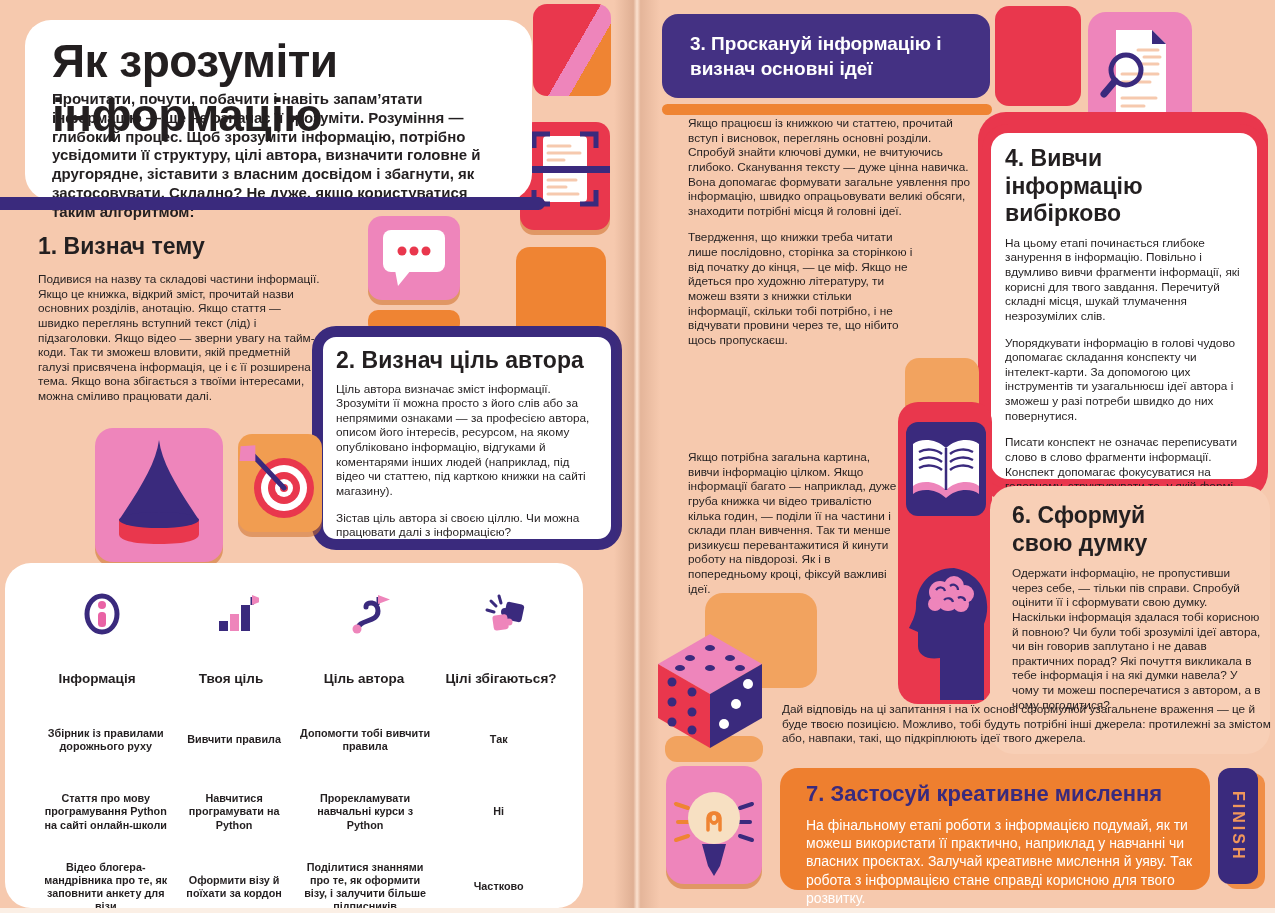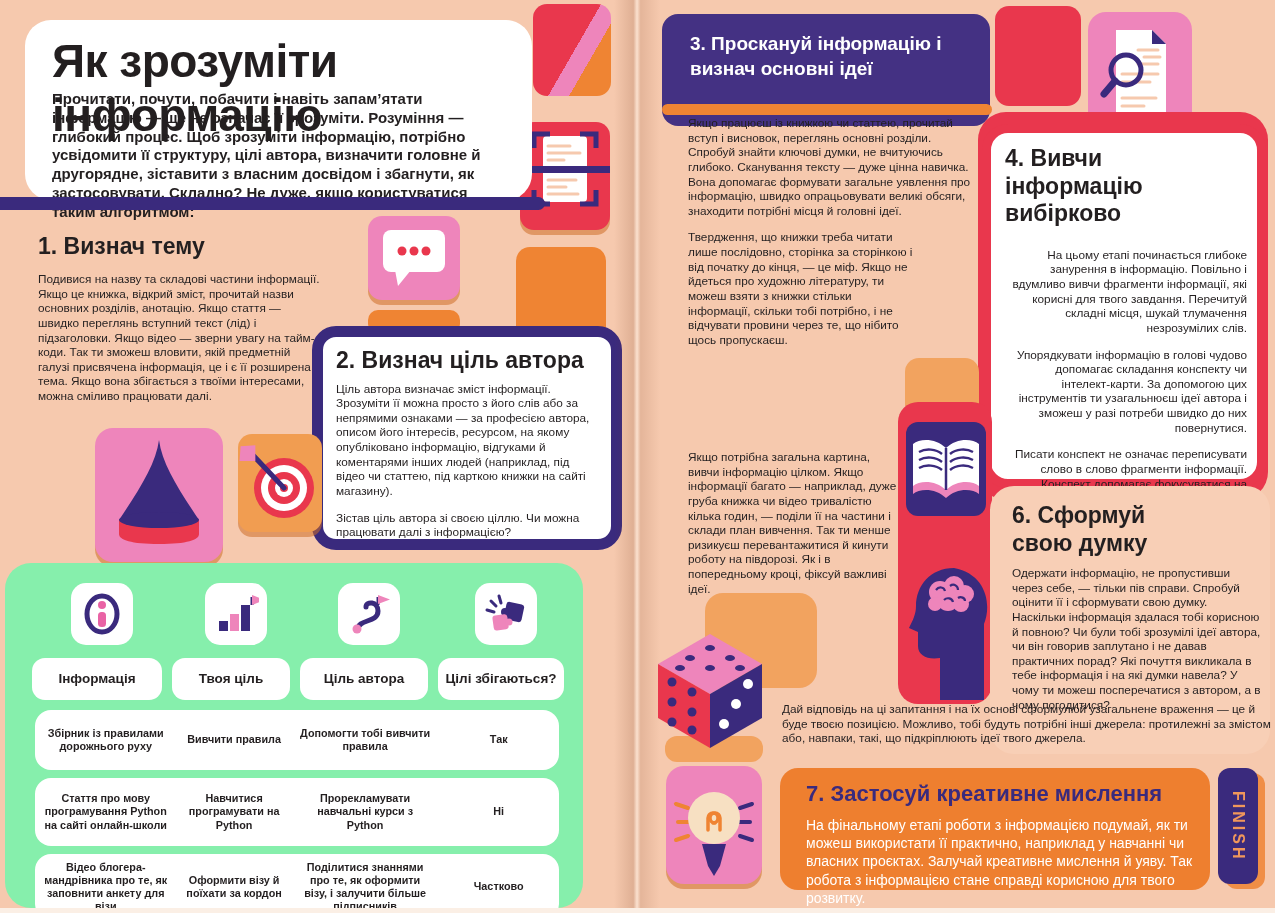--- a/index.html
+++ b/index.html
@@ -101,21 +101,21 @@
       <circle cx="46" cy="54" r="30" fill="#E9374D"></circle>
         <circle cx="46" cy="54" r="23" fill="#fff"></circle>
       <circle cx="46" cy="54" r="16" fill="#E9374D"></circle>
         <circle cx="46" cy="54" r="9" fill="#fff"></circle>
         <circle cx="46" cy="54" r="4" fill="#E9374D"></circle>
       <line x1="12" y1="18" x2="46" y2="54" stroke="#3A2A7D" stroke-width="5" stroke-linecap="round"></line>
       <polygon points="10,4 24,18 10,32 -2,18" fill="#EE85BB" transform="rotate(45 10 18) scale(0.8) translate(3 6)"></polygon>
     </svg>
   </div>
 
-  <div class="abs" style="left:5px;top:563px;width:578px;height:345px;background:#86efac;border-radius:26px;">
+  <div class="abs" style="left:5px;top:563px;width:578px;height:345px;background:#ffffff;border-radius:26px;">
 
     <div class="iconbox" style="left:66px;top:20px;">
       <svg width="44" height="44" viewBox="0 0 44 44">
         <ellipse cx="22" cy="22" rx="15" ry="18" fill="none" stroke="#3A2A7D" stroke-width="5"></ellipse>
         <circle cx="22" cy="13" r="4" fill="#E963A5"></circle>
           <rect x="18" y="20" width="8" height="15" rx="3.5" fill="#E963A5"></rect>
       </svg>
     </div>
     <div class="iconbox" style="left:200px;top:20px;">
       <svg width="46" height="46" viewBox="0 0 46 46">
@@ -170,21 +170,21 @@
       <div class="tcell c2">Оформити візу й поїхати за кордон</div>
       <div class="tcell c3">Поділитися знаннями про те, як оформити візу, і залучити більше підписників</div>
       <div class="tcell c4">Частково</div>
     </div>
   </div>
 
   <div class="spine" style="left:614px;"></div>
 
   <div class="abs pagenum" style="left:1243px;top:20px;">59</div>
 
-  <div class="abs" style="left:662px;top:14px;width:328px;height:112px;background:#443183;border-radius:16px;">
+  <div class="abs" style="left:662px;top:14px;width:328px;height:84px;background:#443183;border-radius:16px;">
     <div class="abs" style="left:28px;top:18px;width:280px;color:#fff;font-weight:800;font-size:19px;line-height:1.3;">3. Проскануй інформацію і визнач основні ідеї</div>
   </div>
   <div class="abs" style="left:662px;top:104px;width:330px;height:11px;background:#EF8433;border-radius:6px;"></div>
 
   <div class="tile r14" style="left:995px;top:6px;width:86px;height:100px;background:#E9374D;"></div>
   <div class="tile r18 shadow" style="left:1088px;top:12px;width:104px;height:124px;background:#EE85BB;">
     <svg width="104" height="124" viewBox="0 0 104 124">
       <path d="M28 18 H64 L78 32 V106 H28 Z" fill="#fff"></path>
       <polygon points="64,18 78,32 64,32" fill="#3A2A7D"></polygon>
       <g stroke="#F6C9AE" stroke-width="3" stroke-linecap="round">
@@ -202,21 +202,21 @@
   </div>
 
   <div class="abs body-text" style="left:688px;top:116px;width:292px;">
     <p>Якщо працюєш із книжкою чи статтею, прочитай вступ і висновок, переглянь основні розділи. Спробуй знайти ключові думки, не вчитуючись глибоко. Сканування тексту — дуже цінна навичка. Вона допомагає формувати загальне уявлення про інформацію, швидко опрацьовувати великі обсяги, знаходити потрібні місця й головні ідеї.</p>
     <p style="width:225px;">Твердження, що книжки треба читати лише послідовно, сторінка за сторінкою і від початку до кінця, — це міф. Якщо не йдеться про художню літературу, ти можеш взяти з книжки стільки інформації, скільки тобі потрібно, і не відчувати провини через те, що нібито щось пропускаєш.</p>
   </div>
 
   <div class="abs" style="left:978px;top:112px;width:290px;height:388px;background:#E9374D;border-radius:28px;"></div>
   <div class="card" style="left:982px;top:124px;width:284px;height:364px;border:9px solid #E9374D;border-radius:26px;padding:12px 10px 0 14px;">
     <div class="h-step-sm" style="width:230px;">4. Вивчи інформацію вибірково</div>
-    <div class="body-text" style="margin-top:20px;text-align:right;">
+    <div class="body-text" style="margin-top:8px;">
       <p>На цьому етапі починається глибоке занурення в інформацію. Повільно і вдумливо вивчи фрагменти інформації, які корисні для твого завдання. Перечитуй складні місця, шукай тлумачення незрозумілих слів.</p>
       <p>Упорядкувати інформацію в голові чудово допомагає складання конспекту чи інтелект-карти. За допомогою цих інструментів ти узагальнюєш ідеї автора і зможеш у разі потреби швидко до них повернутися.</p>
       <p>Писати конспект не означає переписувати слово в слово фрагменти інформації. Конспект допомагає фокусуватися на головному, структурувати те, у якій формі ти запам’ятаєш і засвоїш інформацію. Конспектування — процес «перетравлення», він дає змогу зробити інформацію своєю.</p>
     </div>
   </div>
 
   <div class="abs body-text" style="left:688px;top:450px;width:210px;">Якщо потрібна загальна картина, вивчи інформацію цілком. Якщо інформації багато — наприклад, дуже груба книжка чи відео тривалістю кілька годин, — поділи її на частини і склади план вивчення. Так ти менше ризикуєш перевантажитися й кинути роботу на півдорозі. Як і в попередньому кроці, фіксуй важливі ідеї.</div>
 
   <div class="tile" style="left:905px;top:358px;width:74px;height:60px;background:#F2A35F;border-radius:14px;"></div>
   <div class="abs" style="left:898px;top:402px;width:94px;height:302px;background:#E9374D;border-radius:20px;"></div>

